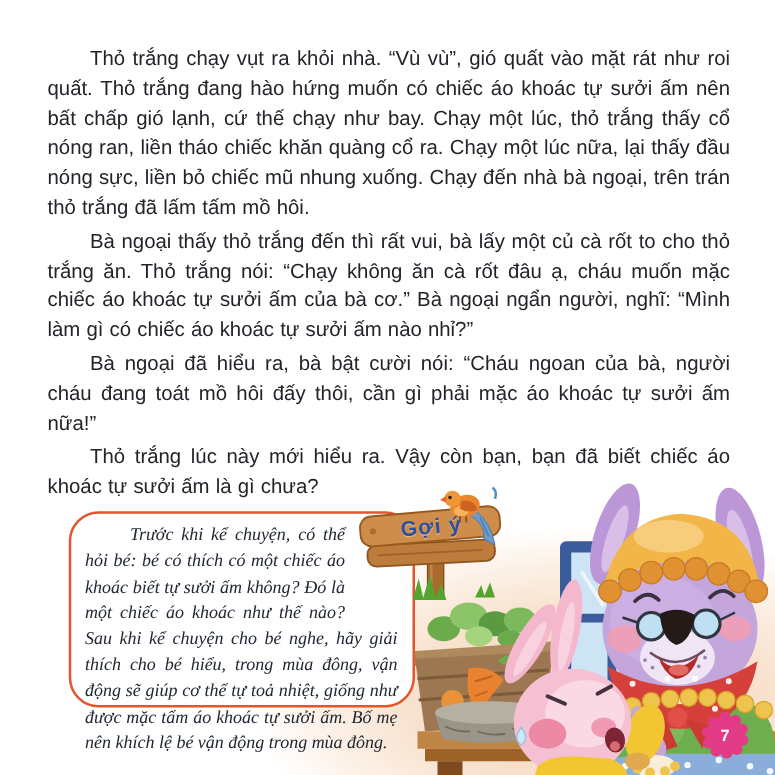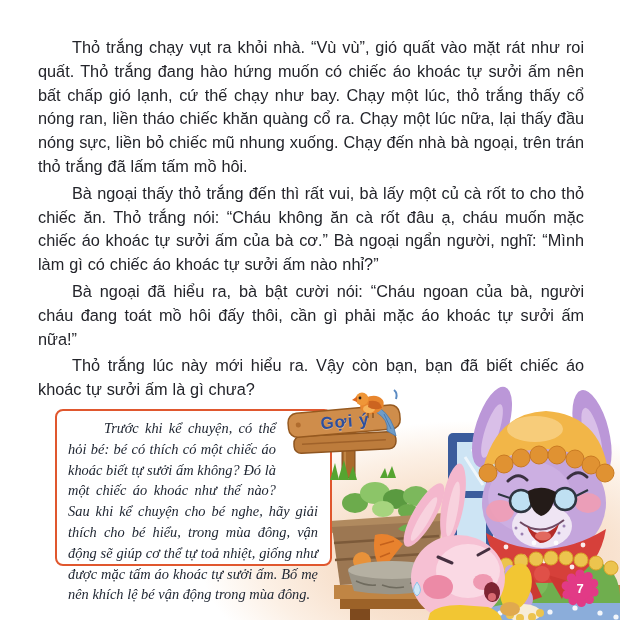--- a/index.html
+++ b/index.html
@@ -14,21 +14,21 @@
   }
   .story{ position:absolute; left:38px; top:36px; width:546px; color:#23242a; }
   .story p{
     margin:0 0 3px 0; font-size:16.3px; line-height:23.8px;
     text-align:justify; text-indent:34px; word-spacing:0.4px;
   }
   .illustration{ position:absolute; left:320px; top:385px; width:300px; height:235px; }
   .hint-box{
     position:absolute; left:55px; top:409px; width:277px; height:157px;
     box-sizing:border-box; background:#ffffff;
-    border:2px solid #e0572e; border-radius:8px;
+    border:2px solid #e0572e; border-radius:24px;
     padding:7px 12px 6px 11px;
   }
   .hint-box p{
     margin:0; font-family:"Liberation Serif", serif; font-style:italic;
     font-size:14.4px; line-height:20.8px; color:#202733;
     text-align:justify; text-indent:36px;
   }
   .hint-spacer{ float:right; width:42px; height:64px; }
   .sign{ position:absolute; left:286px; top:388px; width:118px; height:98px; }
   .sign-label{
@@ -45,21 +45,21 @@
 </style>
 </head>
 <body>
 
 <div class="page">
 
   <div class="bg-blob"></div>
 
   <div class="story">
     <p>Thỏ trắng chạy vụt ra khỏi nhà. “Vù vù”, gió quất vào mặt rát như roi quất. Thỏ trắng đang hào hứng muốn có chiếc áo khoác tự sưởi ấm nên bất chấp gió lạnh, cứ thế chạy như bay. Chạy một lúc, thỏ trắng thấy cổ nóng ran, liền tháo chiếc khăn quàng cổ ra. Chạy một lúc nữa, lại thấy đầu nóng sực, liền bỏ chiếc mũ nhung xuống. Chạy đến nhà bà ngoại, trên trán thỏ trắng đã lấm tấm mồ hôi.</p>
-    <p>Bà ngoại thấy thỏ trắng đến thì rất vui, bà lấy một củ cà rốt to cho thỏ chiếc ăn. Thỏ trắng nói: “Cháu không ăn cà rốt đâu ạ, cháu muốn mặc chiếc áo khoác tự sưởi ấm của bà cơ.” Bà ngoại ngẩn người, nghĩ: “Mình làm gì có chiếc áo khoác tự sưởi ấm nào nhỉ?”</p>
+    <p>Bà ngoại thấy thỏ trắng đến thì rất vui, bà lấy một củ cà rốt to cho thỏ trắng ăn. Thỏ trắng nói: “Chạy không ăn cà rốt đâu ạ, cháu muốn mặc chiếc áo khoác tự sưởi ấm của bà cơ.” Bà ngoại ngẩn người, nghĩ: “Mình làm gì có chiếc áo khoác tự sưởi ấm nào nhỉ?”</p>
     <p>Bà ngoại đã hiểu ra, bà bật cười nói: “Cháu ngoan của bà, người cháu đang toát mồ hôi đấy thôi, cần gì phải mặc áo khoác tự sưởi ấm nữa!”</p>
     <p>Thỏ trắng lúc này mới hiểu ra. Vậy còn bạn, bạn đã biết chiếc áo khoác tự sưởi ấm là gì chưa?</p>
   </div>
 
   <div class="illustration">
     <svg width="300" height="235" viewBox="0 0 300 235">
 
       <g>
         <rect x="128" y="48" width="84" height="128" rx="5" fill="#3b5c9c"></rect>
         <rect x="137" y="57" width="66" height="110" fill="#cde4f4"></rect>

